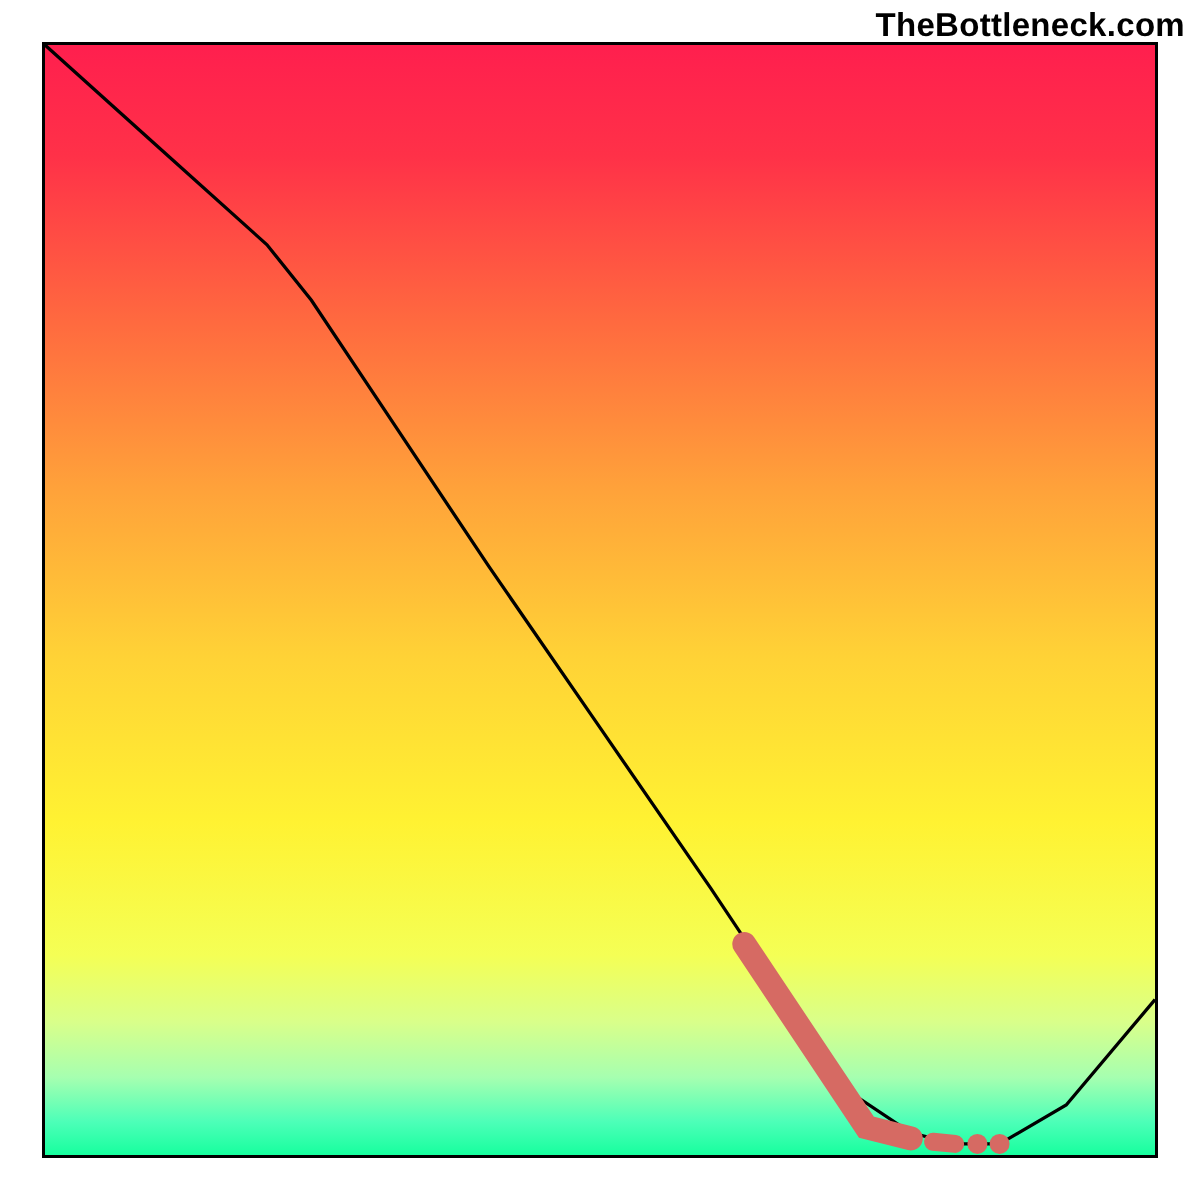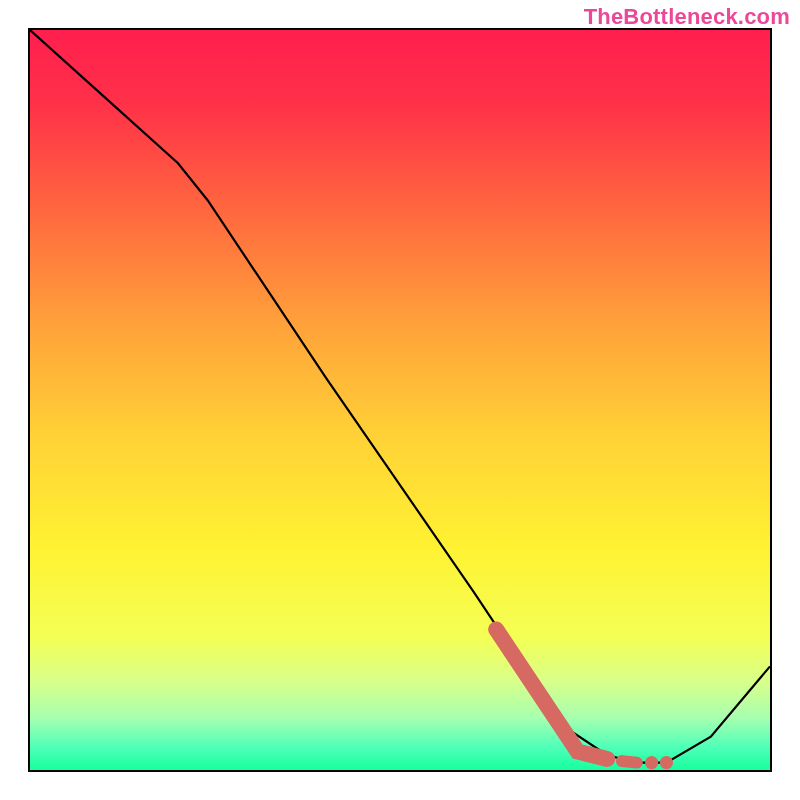--- a/index.html
+++ b/index.html
@@ -15,21 +15,21 @@
     width: 800px;
     height: 800px;
   }
   .watermark {
     position: absolute;
     top: 4px;
     right: 10px;
     font-family: Arial, Helvetica, sans-serif;
     font-size: 22px;
     font-weight: 600;
-    color: #ec4899;
+    color: #000000;
     letter-spacing: 0.2px;
   }
   .plot {
     position: absolute;
     top: 28px;
     left: 28px;
     width: 744px;
     height: 744px;
     border: 2px solid #000;
     box-sizing: border-box;

